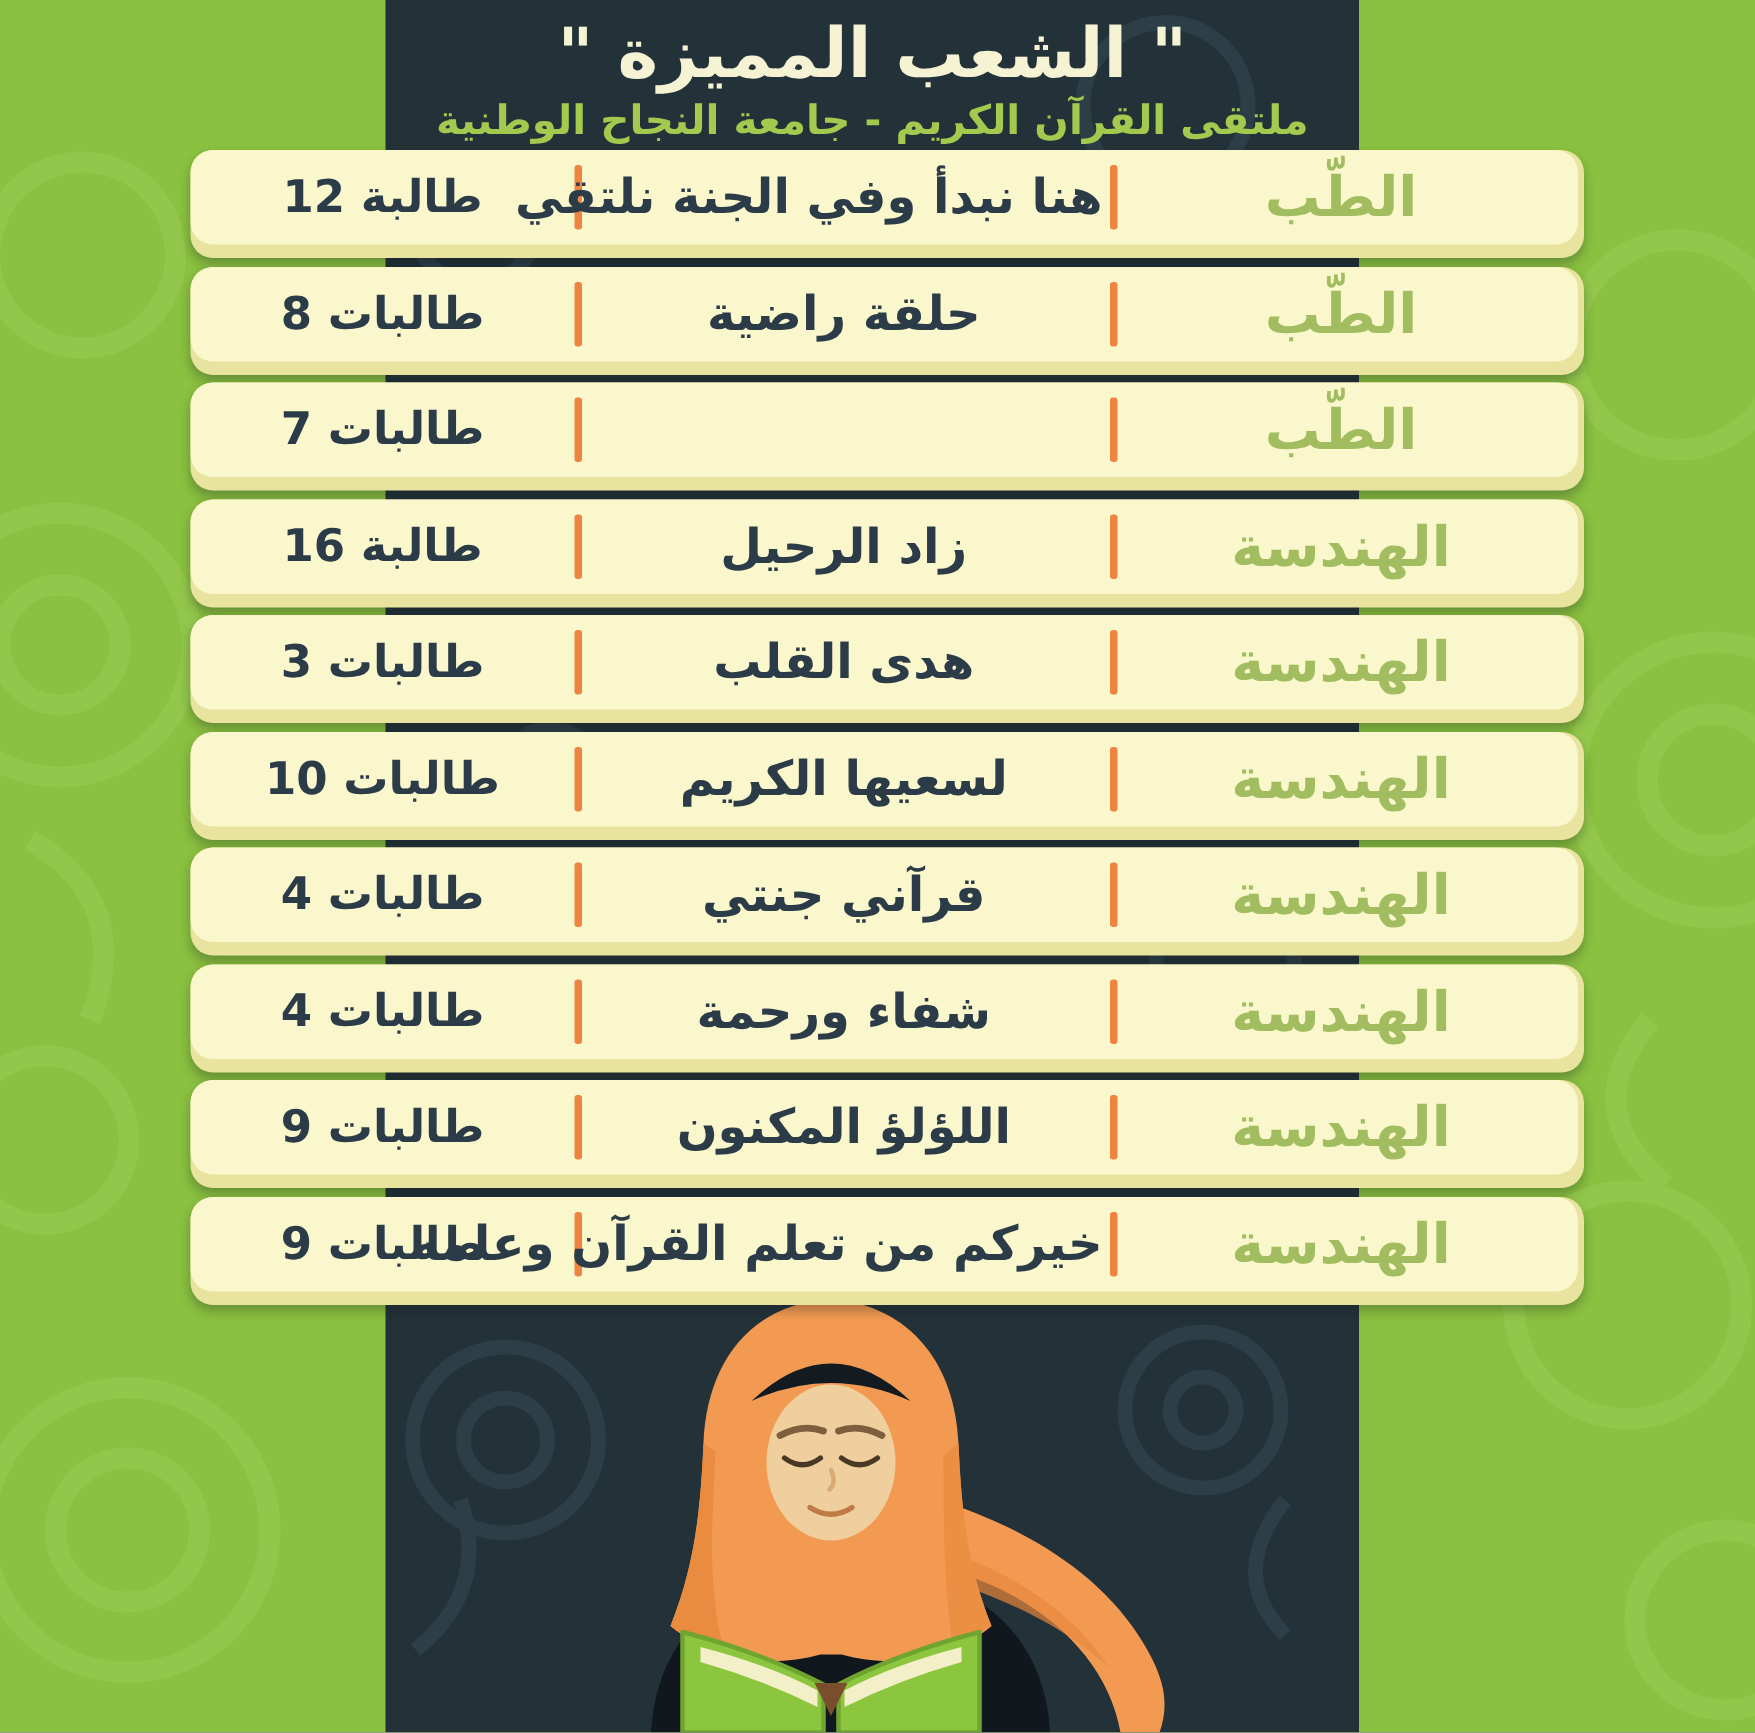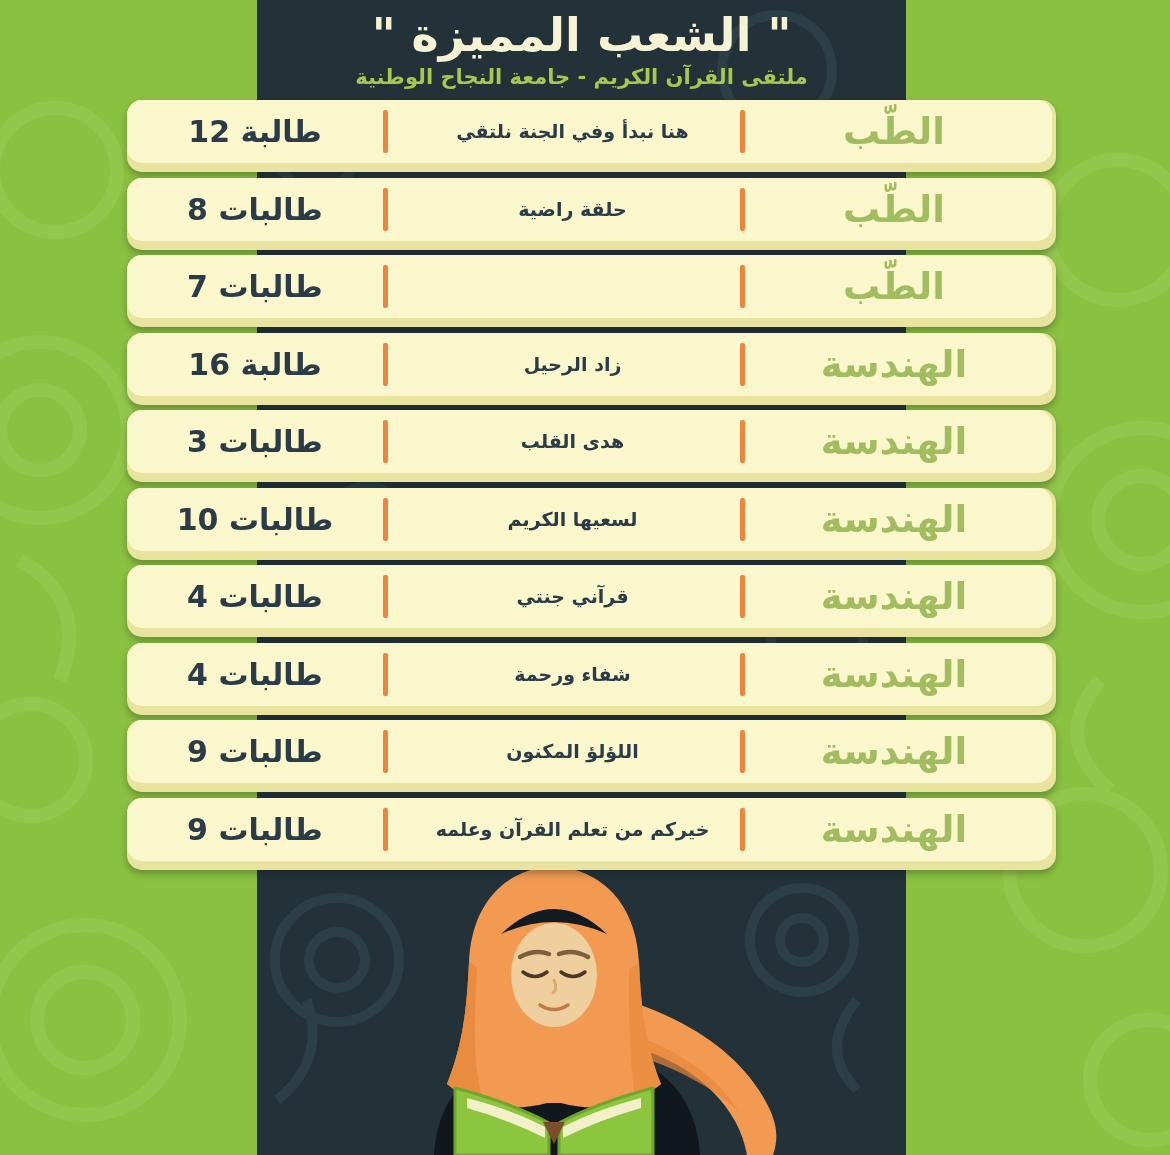--- a/index.html
+++ b/index.html
@@ -12,39 +12,39 @@
   .dark-column{
     position:absolute;left:257px;top:0;width:649px;height:1155px;
     background:var(--panel-dark,#233138);z-index:0;overflow:hidden;
   }
   .header{position:absolute;left:257px;top:0;width:649px;text-align:center;z-index:3;}
   .title{
     margin:6px 0 0;font-size:46px;line-height:58px;font-weight:bold;
     color:var(--title-text,#f6f2d4);direction:rtl;
   }
   .subtitle{
-    margin-top:1px;font-size:21px;font-weight:bold;
+    margin-top:1px;font-size:27px;font-weight:bold;
     color:var(--subtitle-text,#a4c94f);direction:rtl;
   }
   .rows{position:absolute;left:127px;top:100px;width:929px;z-index:2;}
   .row{position:relative;height:72px;margin-bottom:5.5px;}
   .bar-outer{
     position:absolute;inset:0;background:var(--bar-edge,#e8e4a0);
     border-radius:15px;box-shadow:0 4px 7px rgba(15,25,30,.30);
   }
   .bar-inner{
     position:absolute;left:0;top:0;right:4px;bottom:9px;
     background:var(--bar-fill,#faf7cc);border-radius:15px;
   }
   .cell{
     position:absolute;top:0;height:63px;line-height:63px;font-weight:bold;
     color:var(--row-text,#2b3b47);text-align:center;white-space:nowrap;
   }
   .count{left:0;width:256px;direction:ltr;font-size:30px;}
-  .name{left:273px;width:345px;direction:rtl;font-size:19px;}
+  .name{left:263px;width:345px;direction:rtl;font-size:32px;}
   .dept{right:4px;width:308px;direction:rtl;font-size:37px;color:var(--department-text,#a2bc60);}
   .sep{
     position:absolute;top:10px;width:5px;height:43px;border-radius:2px;
     background:var(--separator-orange,#ee8440);
   }
   .sep-left{left:256px;}
   .sep-right{left:613px;}
   .illustration{position:absolute;left:377px;top:860px;z-index:1;}
 </style>
 </head>

